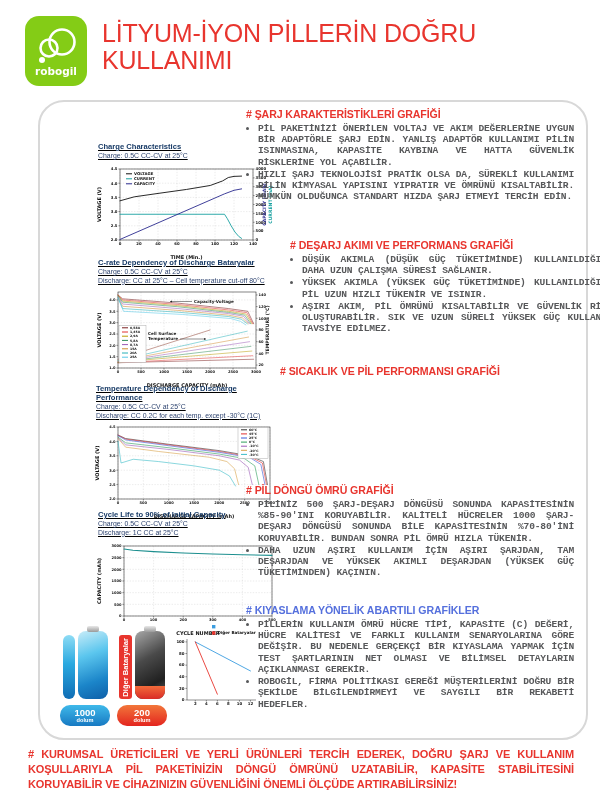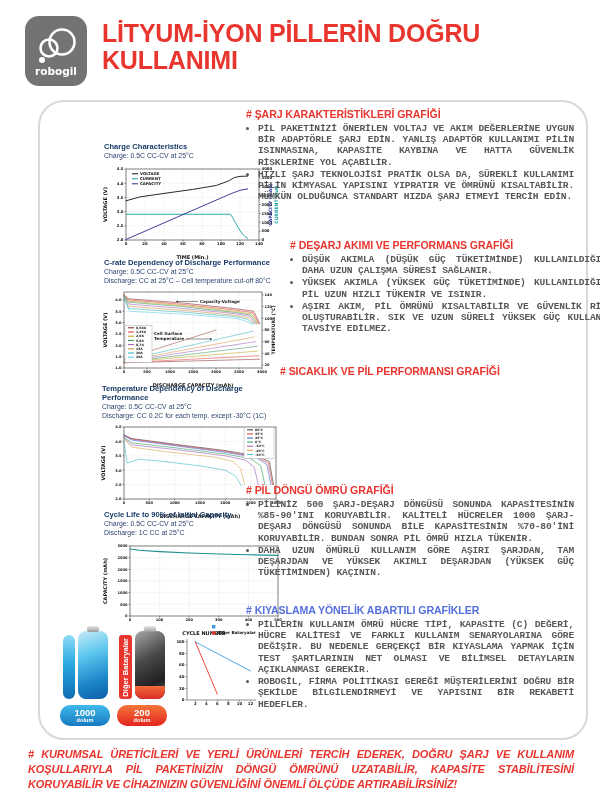--- a/index.html
+++ b/index.html
@@ -1,29 +1,29 @@
 <!DOCTYPE html>
 <html><head>
 <meta charset="utf-8">
 <style>
   html,body{margin:0;padding:0;background:#ffffff;}
   .page{position:relative;width:600px;height:800px;background:#fff;overflow:hidden;
         font-family:"Liberation Sans","DejaVu Sans",sans-serif;}
   
-  .logo{position:absolute;left:25px;top:16px;width:62px;height:70px;background:#737373;
+  .logo{position:absolute;left:25px;top:16px;width:62px;height:70px;background:#84cc16;
         border-radius:14px;}
   .page-title{position:absolute;left:102px;top:20px;width:482px;margin:0;
-        font-size:25px;line-height:1.08;font-weight:700;color:#e8352e;letter-spacing:-0.2px;}
+        font-size:25px;line-height:1.08;font-weight:400;color:#e8352e;letter-spacing:-0.2px;}
   
   .card{position:absolute;left:38px;top:100px;width:550px;height:640px;
         border:2px solid #d8d8d8;border-radius:26px;background:#fff;box-sizing:border-box;}
   .col-left{position:absolute;left:16px;top:0;width:196px;height:636px;}
   .col-right{position:absolute;left:206px;top:0;width:330px;height:636px;}
   
-  .fig{position:absolute;left:6px;width:190px;}
+  .fig{position:absolute;left:0;width:190px;text-decoration:underline;}
   .fig-title{font-size:7.6px;font-weight:700;color:#173a66;margin:0 0 1px 2px;}
   .fig-sub{font-size:6.9px;font-weight:500;color:#2e4470;margin:0 0 0 2px;line-height:1.25;}
   .fig svg{display:block;margin-top:3px;}
   svg text{font-family:"DejaVu Sans",sans-serif;}
   
   .sec{position:absolute;left:0;width:328px;}
   .sec-h{margin:0 0 3px 0;font-size:10.6px;font-weight:800;letter-spacing:-0.1px;}
   .sec-h.red{color:#e8352e;}
   .sec-h.blue{color:#5570dd;}
   .sec ul{margin:0;padding:0 0 0 12px;font-family:Liberation Mono, monospace;}
@@ -50,21 +50,21 @@
   .badge{margin-top:6px;width:50px;height:21px;border-radius:10px;display:flex;
         flex-direction:column;align-items:center;justify-content:center;color:#fff;line-height:1;}
   .badge-blue{background:linear-gradient(180deg,#3fb9ea,#1779c2);}
   .badge-red{background:linear-gradient(180deg,#f2763a,#e3251f);}
   .badge-num{font-size:9.5px;font-weight:800;}
   .badge-unit{font-size:5.6px;font-weight:600;margin-top:1px;}
   .mini-chart{margin-top:2px;}
   
   .footer-text{position:absolute;left:28px;top:747px;width:546px;margin:0;
         font-size:11px;font-weight:800;color:#e8352e;line-height:1.35;
-        text-align:justify;letter-spacing:-0.1px;font-style:italic;}
+        text-align:justify;letter-spacing:-0.1px;}
 </style>
 </head>
 <body>
 
 <div class="page">
 
   <div class="logo">
     <svg width="62" height="70" viewBox="0 0 62 70">
       <circle cx="37" cy="26" r="12.5" fill="none" stroke="#ffffff" stroke-width="2.6"></circle>
       <circle cx="24" cy="32" r="8.5" fill="none" stroke="#ffffff" stroke-width="2.6"></circle>
@@ -153,21 +153,21 @@
             <line x1="30" x2="36" y1="9.8" y2="9.8" stroke="#111111" stroke-width="1"></line>
             <text x="38" y="11" font-size="3.9" fill="#111" font-weight="700">VOLTAGE</text>
             <line x1="30" x2="36" y1="14.8" y2="14.8" stroke="#18a0a0" stroke-width="1"></line>
             <text x="38" y="16" font-size="3.9" fill="#111" font-weight="700">CURRENT</text>
             <line x1="30" x2="36" y1="19.8" y2="19.8" stroke="#2a2a8f" stroke-width="1"></line>
             <text x="38" y="21" font-size="3.9" fill="#111" font-weight="700">CAPACITY</text>
           </svg>
       </figure>
 
       <figure class="fig" style="top:140px;">
-        <div class="fig-title">C-rate Dependency of Discharge Performance</div>
+        <div class="fig-title">C-rate Dependency of Discharge Bataryalar</div>
         <div class="fig-sub">Charge: 0.5C CC-CV at 25°C</div>
         <div class="fig-sub">Discharge: CC at 25°C – Cell temperature cut-off 80°C</div>
         <svg width="184" height="100" viewBox="0 0 184 100">
             <line x1="22" x2="22" y1="4" y2="80" stroke="#c9c9c9" stroke-width="0.35" stroke-dasharray="1.4,1.4"></line>
             <line x1="45" x2="45" y1="4" y2="80" stroke="#c9c9c9" stroke-width="0.35" stroke-dasharray="1.4,1.4"></line>
             <line x1="68" x2="68" y1="4" y2="80" stroke="#c9c9c9" stroke-width="0.35" stroke-dasharray="1.4,1.4"></line>
             <line x1="91" x2="91" y1="4" y2="80" stroke="#c9c9c9" stroke-width="0.35" stroke-dasharray="1.4,1.4"></line>
             <line x1="114" x2="114" y1="4" y2="80" stroke="#c9c9c9" stroke-width="0.35" stroke-dasharray="1.4,1.4"></line>
             <line x1="137" x2="137" y1="4" y2="80" stroke="#c9c9c9" stroke-width="0.35" stroke-dasharray="1.4,1.4"></line>
             <line x1="160" x2="160" y1="4" y2="80" stroke="#c9c9c9" stroke-width="0.35" stroke-dasharray="1.4,1.4"></line>
@@ -471,27 +471,27 @@
             <li>AŞIRI AKIM, PİL ÖMRÜNÜ KISALTABİLİR VE GÜVENLİK RİSKİ OLUŞTURABİLİR. SIK VE UZUN SÜRELİ YÜKSEK GÜÇ KULLANIMI TAVSİYE EDİLMEZ.</li>
           </ul>
       </section>
       <section class="sec" style="top:263px;margin-left:34px;">
         <h2 class="sec-h red"># SICAKLIK VE PİL PERFORMANSI GRAFİĞİ</h2>
       </section>
       <section class="sec" style="top:382px;">
         <h2 class="sec-h red"># PİL DÖNGÜ ÖMRÜ GRAFİĞİ</h2>
         <ul>
             <li>PİLİNİZ 500 ŞARJ-DEŞARJ DÖNGÜSÜ SONUNDA KAPASİTESİNİN %85-90'INI KORUYABİLİR. KALİTELİ HÜCRELER 1000 ŞARJ-DEŞARJ DÖNGÜSÜ SONUNDA BİLE KAPASİTESİNİN %70-80'İNİ KORUYABİLİR. BUNDAN SONRA PİL ÖMRÜ HIZLA TÜKENİR.</li>
-            <li>DAHA UZUN ÖMÜRLÜ KULLANIM GÖRE AŞIRI ŞARJDAN, TAM DEŞARJDAN VE YÜKSEK AKIMLI DEŞARJDAN (YÜKSEK GÜÇ TÜKETİMİNDEN) KAÇININ.</li>
+            <li>DAHA UZUN AŞIRI KULLANIM İÇİN AŞIRI ŞARJDAN, TAM DEŞARJDAN VE YÜKSEK AKIMLI DEŞARJDAN (YÜKSEK GÜÇ TÜKETİMİNDEN) KAÇININ.</li>
           </ul>
       </section>
       <section class="sec" style="top:502px;">
         <h2 class="sec-h blue"># KIYASLAMA YÖNELİK ABARTILI GRAFİKLER</h2>
         <ul>
             <li>PİLLERİN KULLANIM ÖMRÜ HÜCRE TİPİ, KAPASİTE (C) DEĞERİ, HÜCRE KALİTESİ VE FARKLI KULLANIM SENARYOLARINA GÖRE DEĞİŞİR. BU NEDENLE GERÇEKÇİ BİR KIYASLAMA YAPMAK İÇİN TEST ŞARTLARININ NET OLMASI VE BİLİMSEL DETAYLARIN AÇIKLANMASI GEREKİR.</li>
-            <li>ROBOGİL, FİRMA POLİTİKASI GEREĞİ MÜŞTERİLERİNİ DOĞRU BİR ŞEKİLDE BİLGİLENDİRMEYİ VE YAPISINI BİR REKABETİ HEDEFLER.</li>
+            <li>ROBOGİL, FİRMA POLİTİKASI GEREĞİ MÜŞTERİLERİNİ DOĞRU BİR ŞEKİLDE BİLGİLENDİRMEYİ VE SAYGILI BİR REKABETİ HEDEFLER.</li>
           </ul>
       </section>
     </div>
   </div>
 
   <p class="footer-text"># KURUMSAL ÜRETİCİLERİ VE YERLİ ÜRÜNLERİ TERCİH EDEREK, DOĞRU ŞARJ VE KULLANIM KOŞULLARIYLA PİL PAKETİNİZİN DÖNGÜ ÖMRÜNÜ UZATABİLİR, KAPASİTE STABİLİTESİNİ KORUYABİLİR VE CİHAZINIZIN GÜVENLİĞİNİ ÖNEMLİ ÖLÇÜDE ARTIRABİLİRSİNİZ!</p>
 </div>
 
 </body></html>

